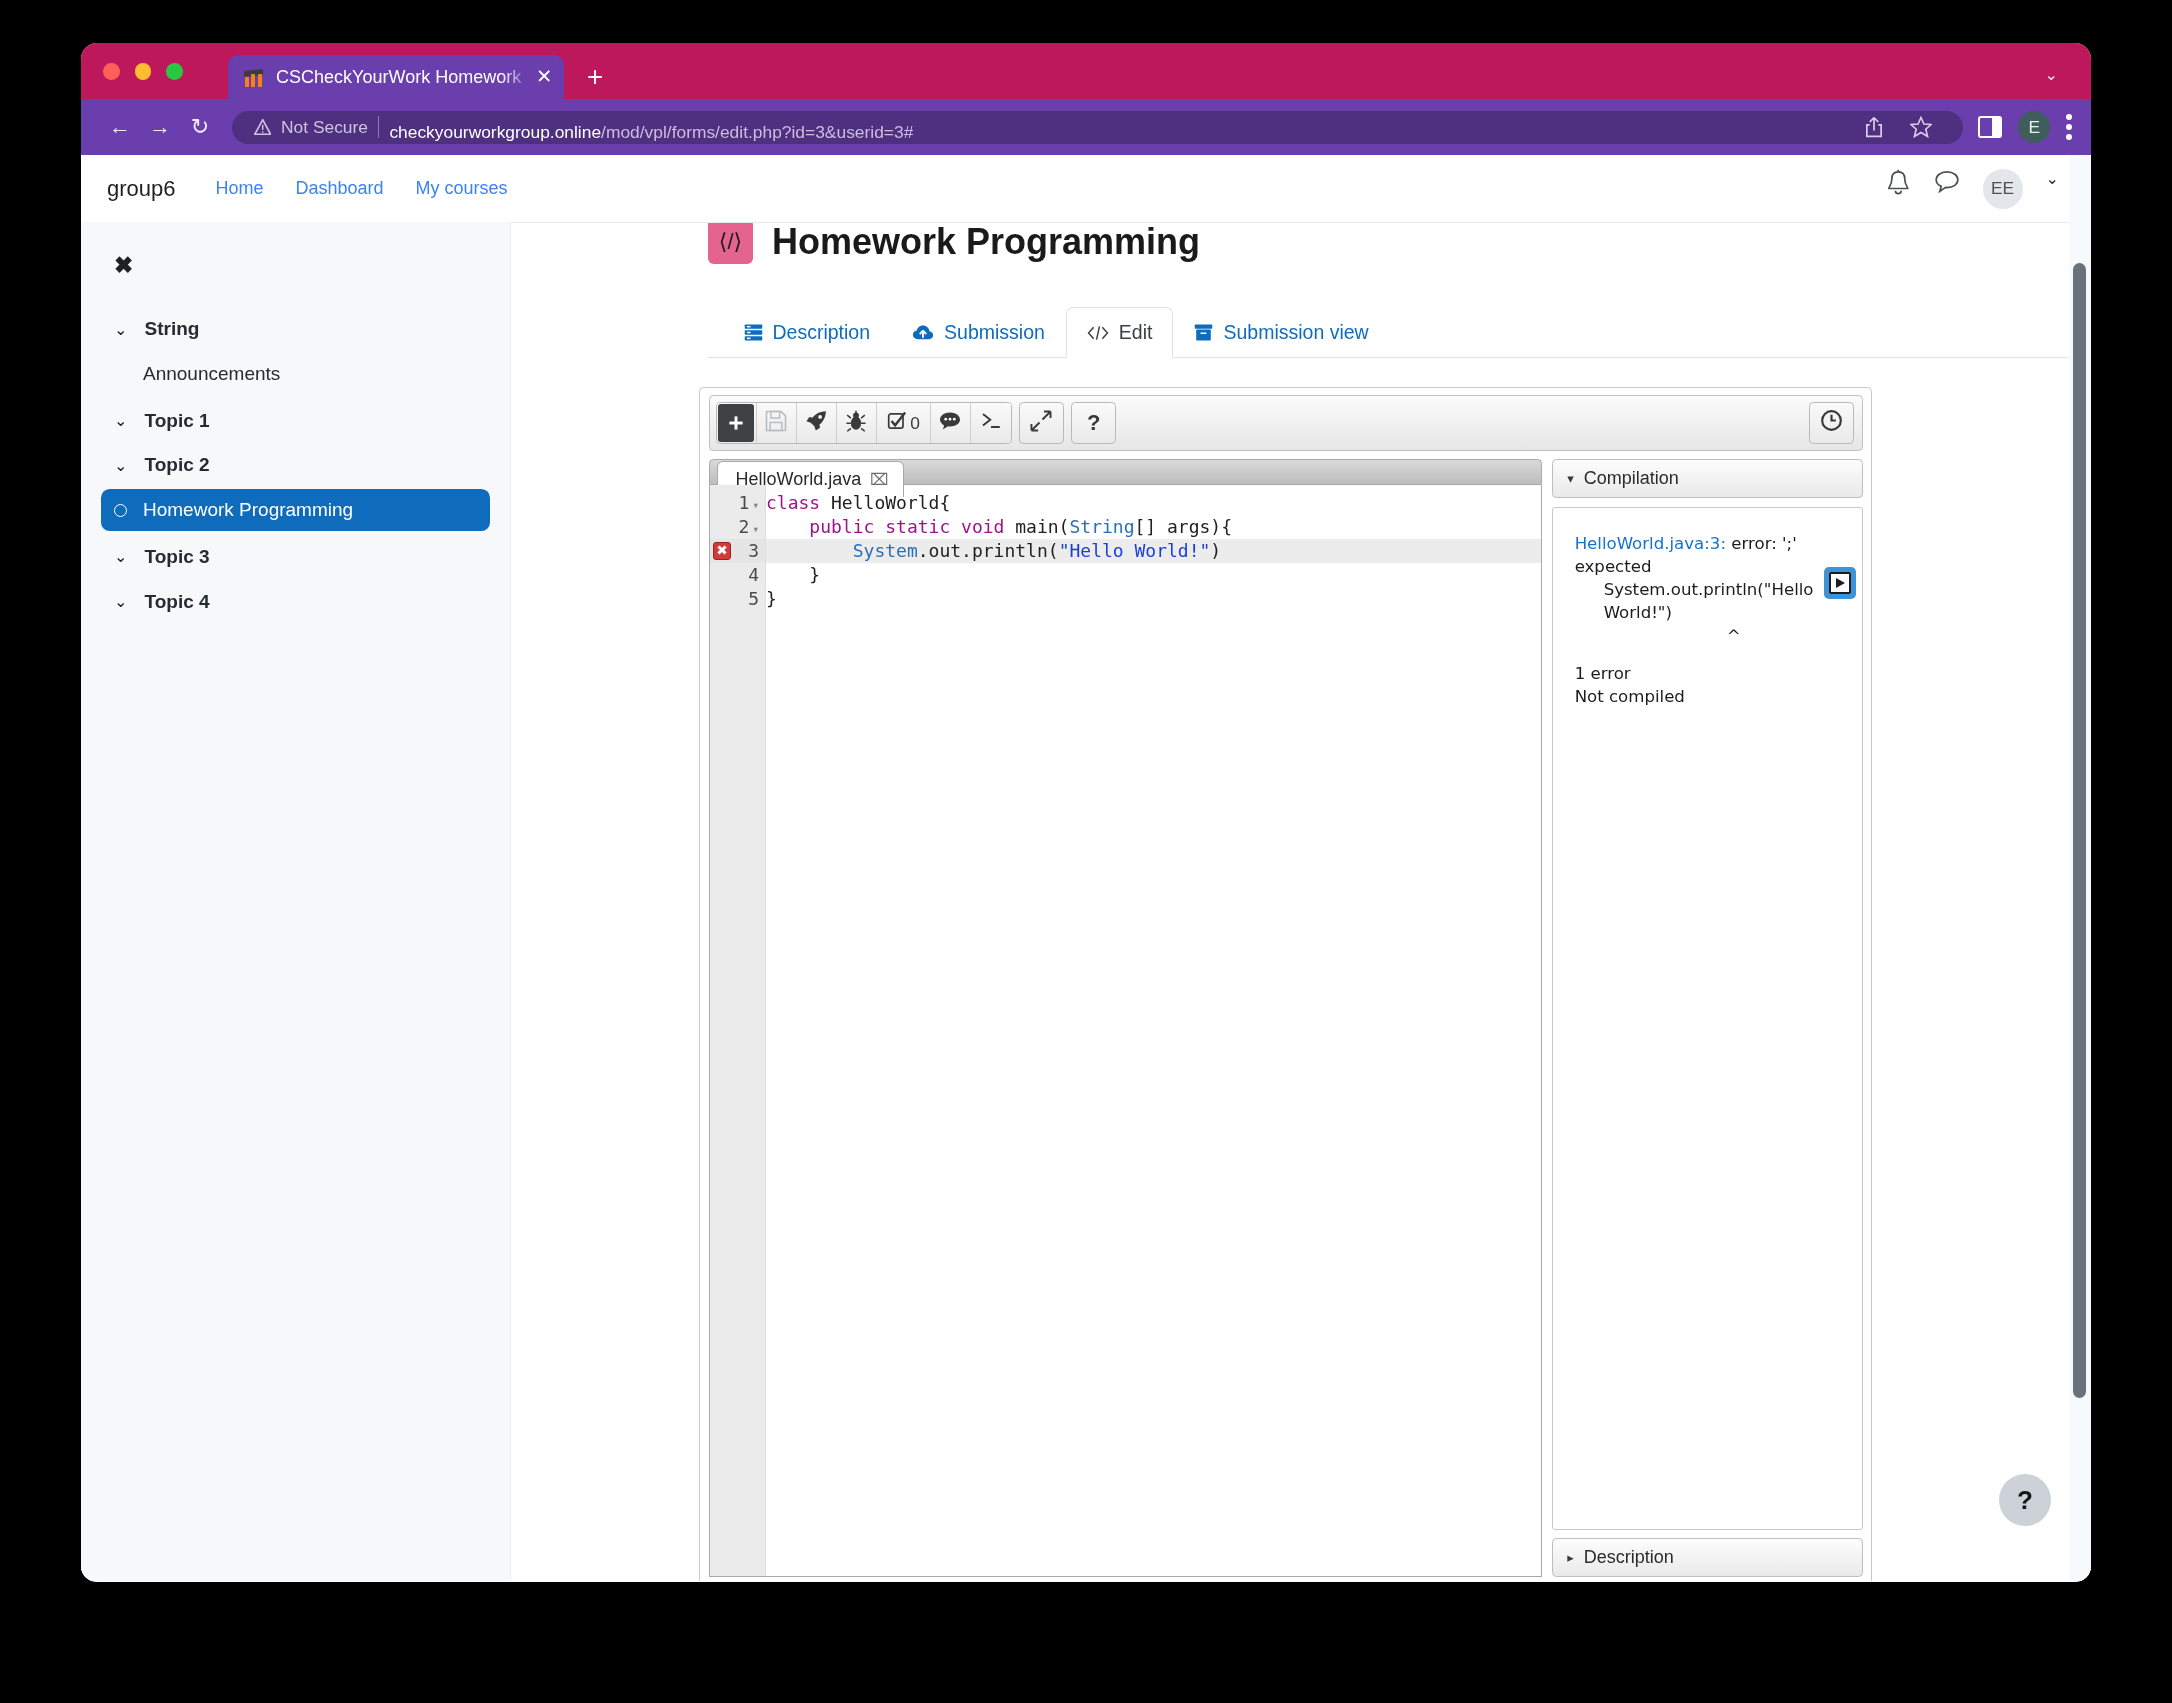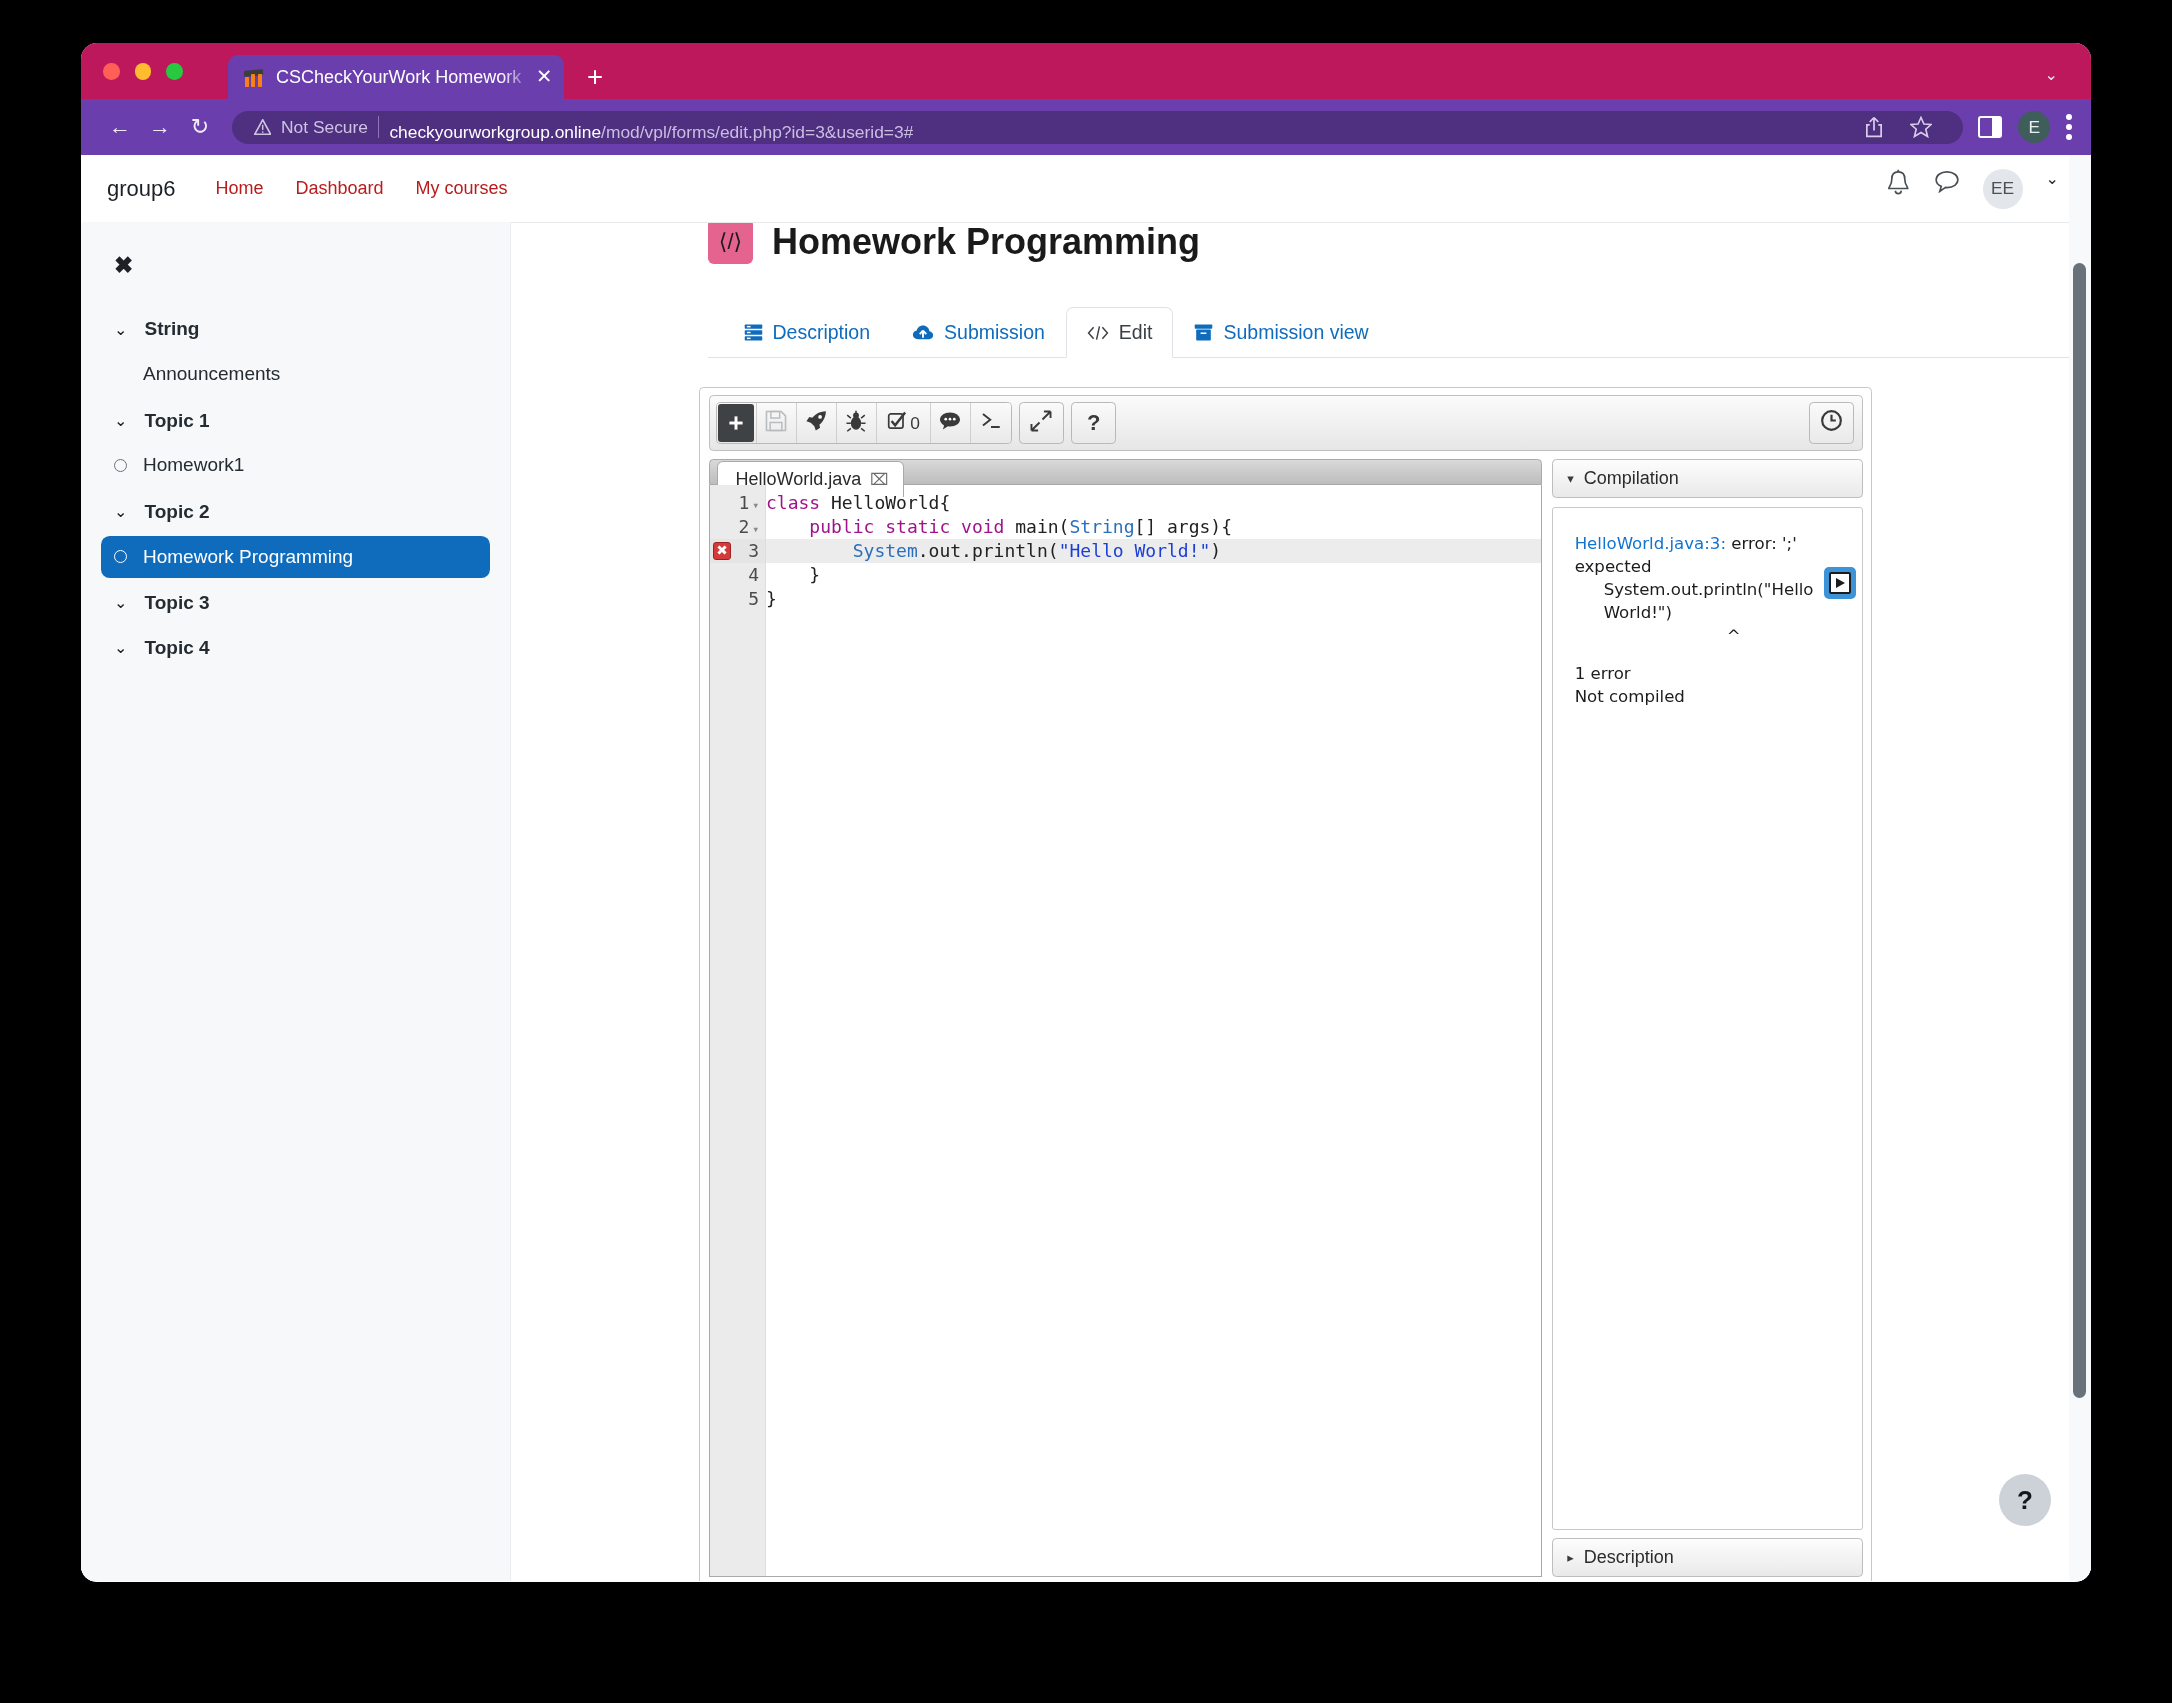--- a/index.html
+++ b/index.html
@@ -132,21 +132,21 @@
   .moodle-nav {
     height: 67px;
     display: flex; align-items: center;
     padding: 0 32px 0 26px;
     background: #fff;
     position: relative;
     z-index: 6;
   }
   .brand { font-size: 22px; color: #1d2125; margin-right: 40px; }
   .navlinks { display: flex; gap: 32px; }
-  .navlink { font-size: 18px; color: #b91c1c; cursor: pointer; text-align: center; }
+  .navlink { font-size: 18px; color: #3b82f6; cursor: pointer; text-align: center; }
   .nav-right { margin-left: auto; display: flex; gap: 23px; }
   .bell, .chatb { cursor: pointer; }
   .avatar-ee {
     width: 40px; height: 40px; border-radius: 50%;
     background: #e3e6ea; color: #4a5158;
     display: flex; align-items: center; justify-content: center;
     font-size: 17.4px; cursor: pointer;
   }
   .chev-user { font-size: 16px; color: #2b2f33; cursor: pointer; }
 
@@ -535,24 +535,20 @@
 
         <div class="nav-item plain">
           <span class="lbl">Announcements</span>
         </div>
 
         <div class="sec-head">
           <span class="cv">⌄</span>
           <span class="lbl">Topic 1</span>
         </div>
 
-        <div class="nav-item">
-          <span class="bullet"></span>
-          <span class="lbl">Homework1</span>
-        </div>
 
         <div class="sec-head">
           <span class="cv">⌄</span>
           <span class="lbl">Topic 2</span>
         </div>
 
         <div class="nav-item active">
           <span class="bullet"></span>
           <span class="lbl">Homework Programming</span>
         </div>

